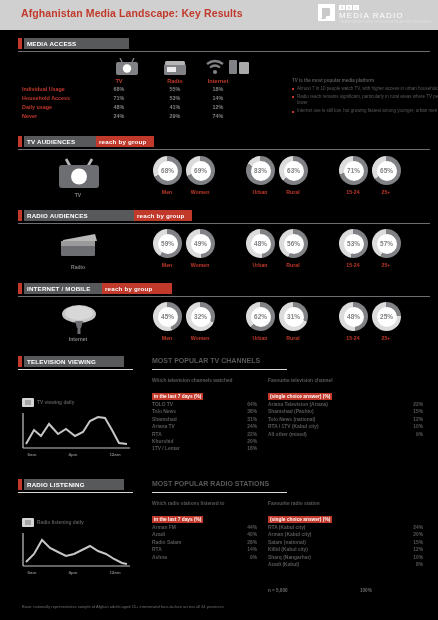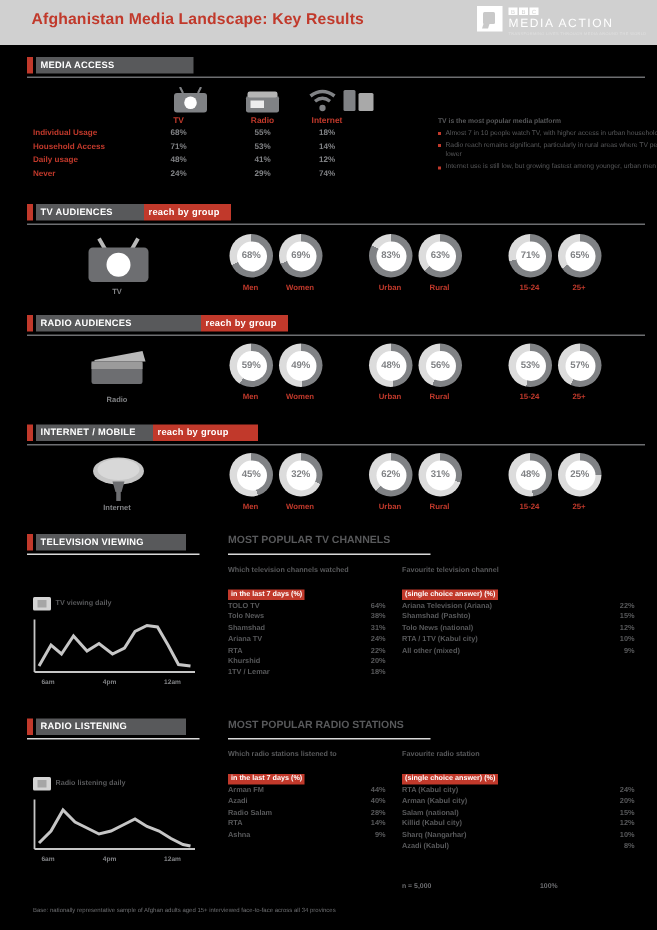--- a/index.html
+++ b/index.html
@@ -137,21 +137,21 @@
   <div class="header">
     <div class="header-title">Afghanistan Media Landscape: Key Results</div>
     <div class="logo">
       <div class="logo-mark"></div>
       <div class="logo-text">
         <div class="bbc-blocks">
           <span>B</span>
           <span>B</span>
           <span>C</span>
         </div>
-        <div class="logo-name">MEDIA ACTION</div>
+        <div class="logo-name">MEDIA RADIO</div>
         <div class="logo-tag">TRANSFORMING LIVES THROUGH MEDIA AROUND THE WORLD</div>
       </div>
     </div>
   </div>
 
   <div class="sec-head" style="left:18px;top:38px;width:200px;">
     <div class="bar"></div>
     <div class="hl" style="width:105px;"></div>
     <div class="htxt">MEDIA ACCESS</div>
   </div>

